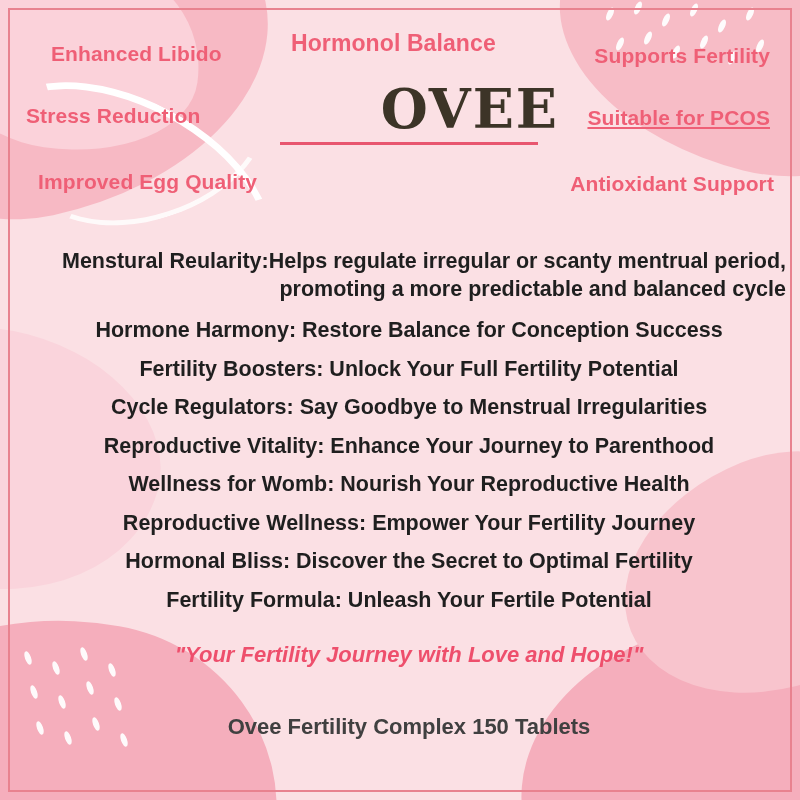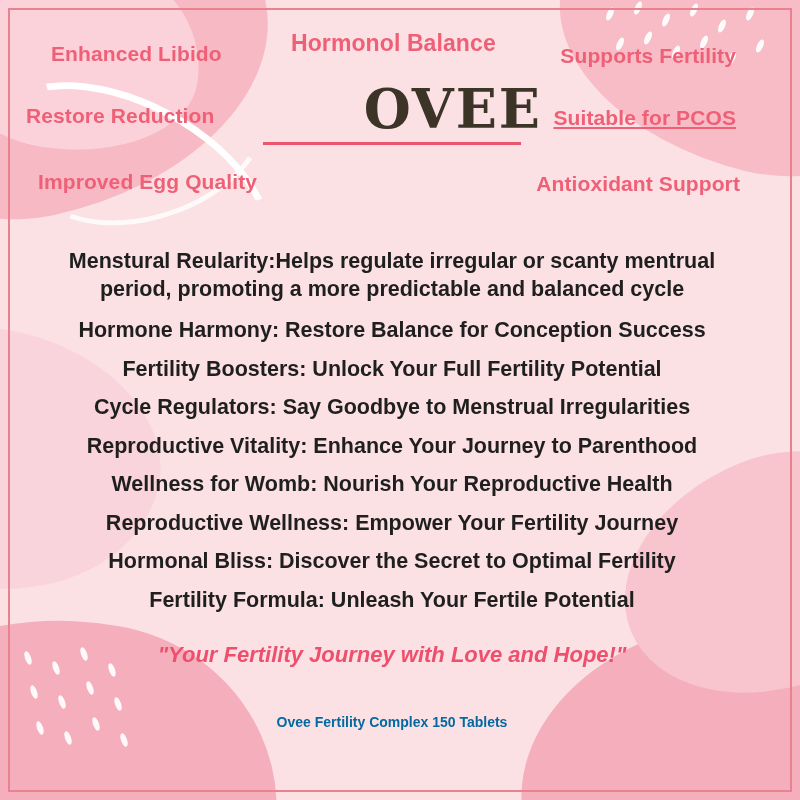--- a/index.html
+++ b/index.html
@@ -123,21 +123,21 @@
     bottom: 8px;
     border: 2px solid #e8828f;
     pointer-events: none;
   }
   .content {
     position: relative;
     z-index: 5;
     width: 100%;
     height: 100%;
     box-sizing: border-box;
-    padding: 22px 42px 10px 26px;
+    padding: 22px 8px 10px 26px;
   }
   
   .header {
     position: relative;
     height: 200px;
   }
   .benefit {
     position: absolute;
     color: #ef5f76;
     font-weight: bold;
@@ -191,35 +191,36 @@
     color: #1f1f1f;
     font-weight: bold;
     font-size: 21.5px;
     line-height: 1.28;
     margin: 0 0 11px 0;
     padding: 0 6px;
   }
   .line.first {
     font-size: 21.5px;
     margin-bottom: 14px;
+    text-align: right;
   }
   .tagline {
     margin-top: 28px;
     text-align: center;
     color: #ee4f6c;
     font-style: italic;
     font-weight: bold;
     font-size: 22px;
   }
   .footer {
     margin-top: 46px;
     text-align: center;
-    color: #0369a1;
-    font-weight: bold;
-    font-size: 14px;
+    color: #404040;
+    font-weight: bold;
+    font-size: 22px;
   }
 </style>
 </head>
 <body>
 
 <div class="poster">
 
   <div class="blob blob-tl"></div>
   <div class="blob blob-tl2"></div>
   <div class="blob blob-tr"></div>
@@ -265,21 +266,21 @@
   </svg>
 
   <div class="frame"></div>
 
   <div class="content">
 
     <div class="header">
       <div class="benefit b0">Enhanced Libido</div>
       <div class="benefit b1">Hormonol Balance</div>
       <div class="benefit b2">Supports Fertility</div>
-      <div class="benefit b3">Restore Reduction</div>
+      <div class="benefit b3">Stress Reduction</div>
       <div class="benefit b4">Suitable for PCOS</div>
       <div class="benefit b5">Improved Egg Quality</div>
       <div class="benefit b6">Antioxidant Support</div>
 
       <div class="brand">
         <div class="brand-name">OVEE</div>
         <div class="brand-rule"></div>
       </div>
     </div>
 

